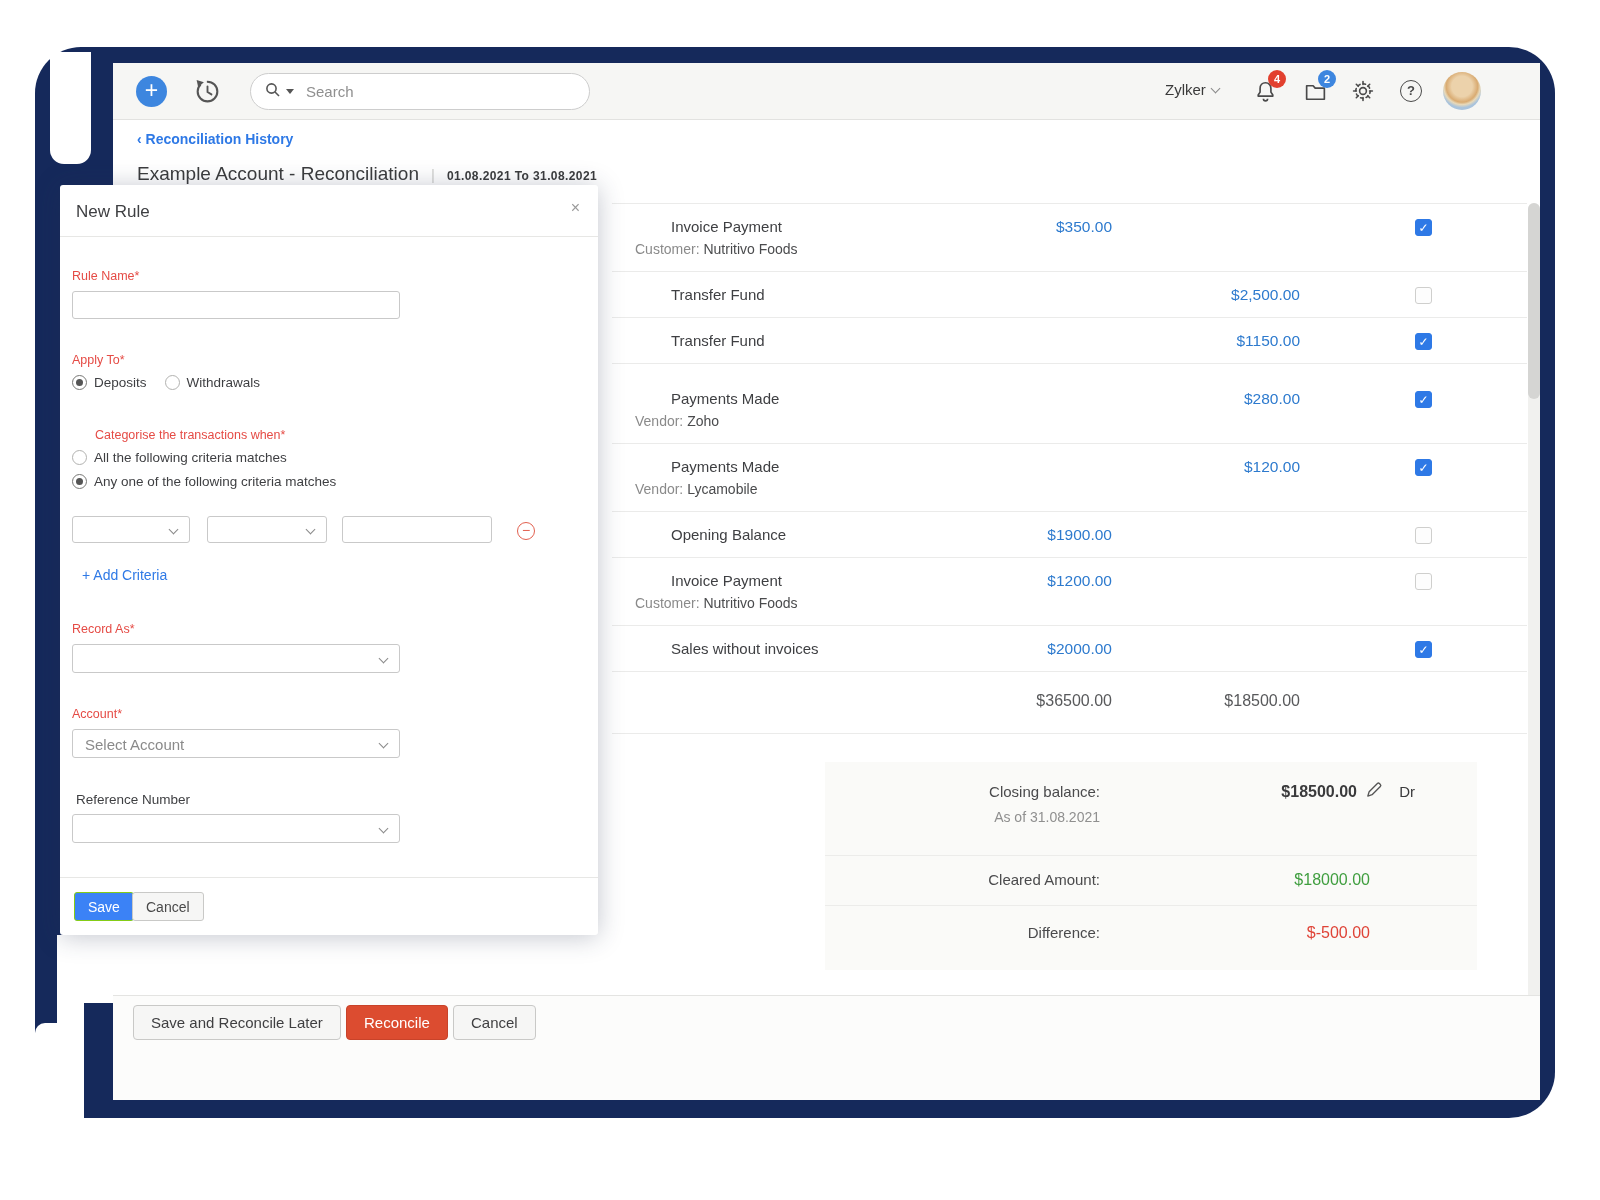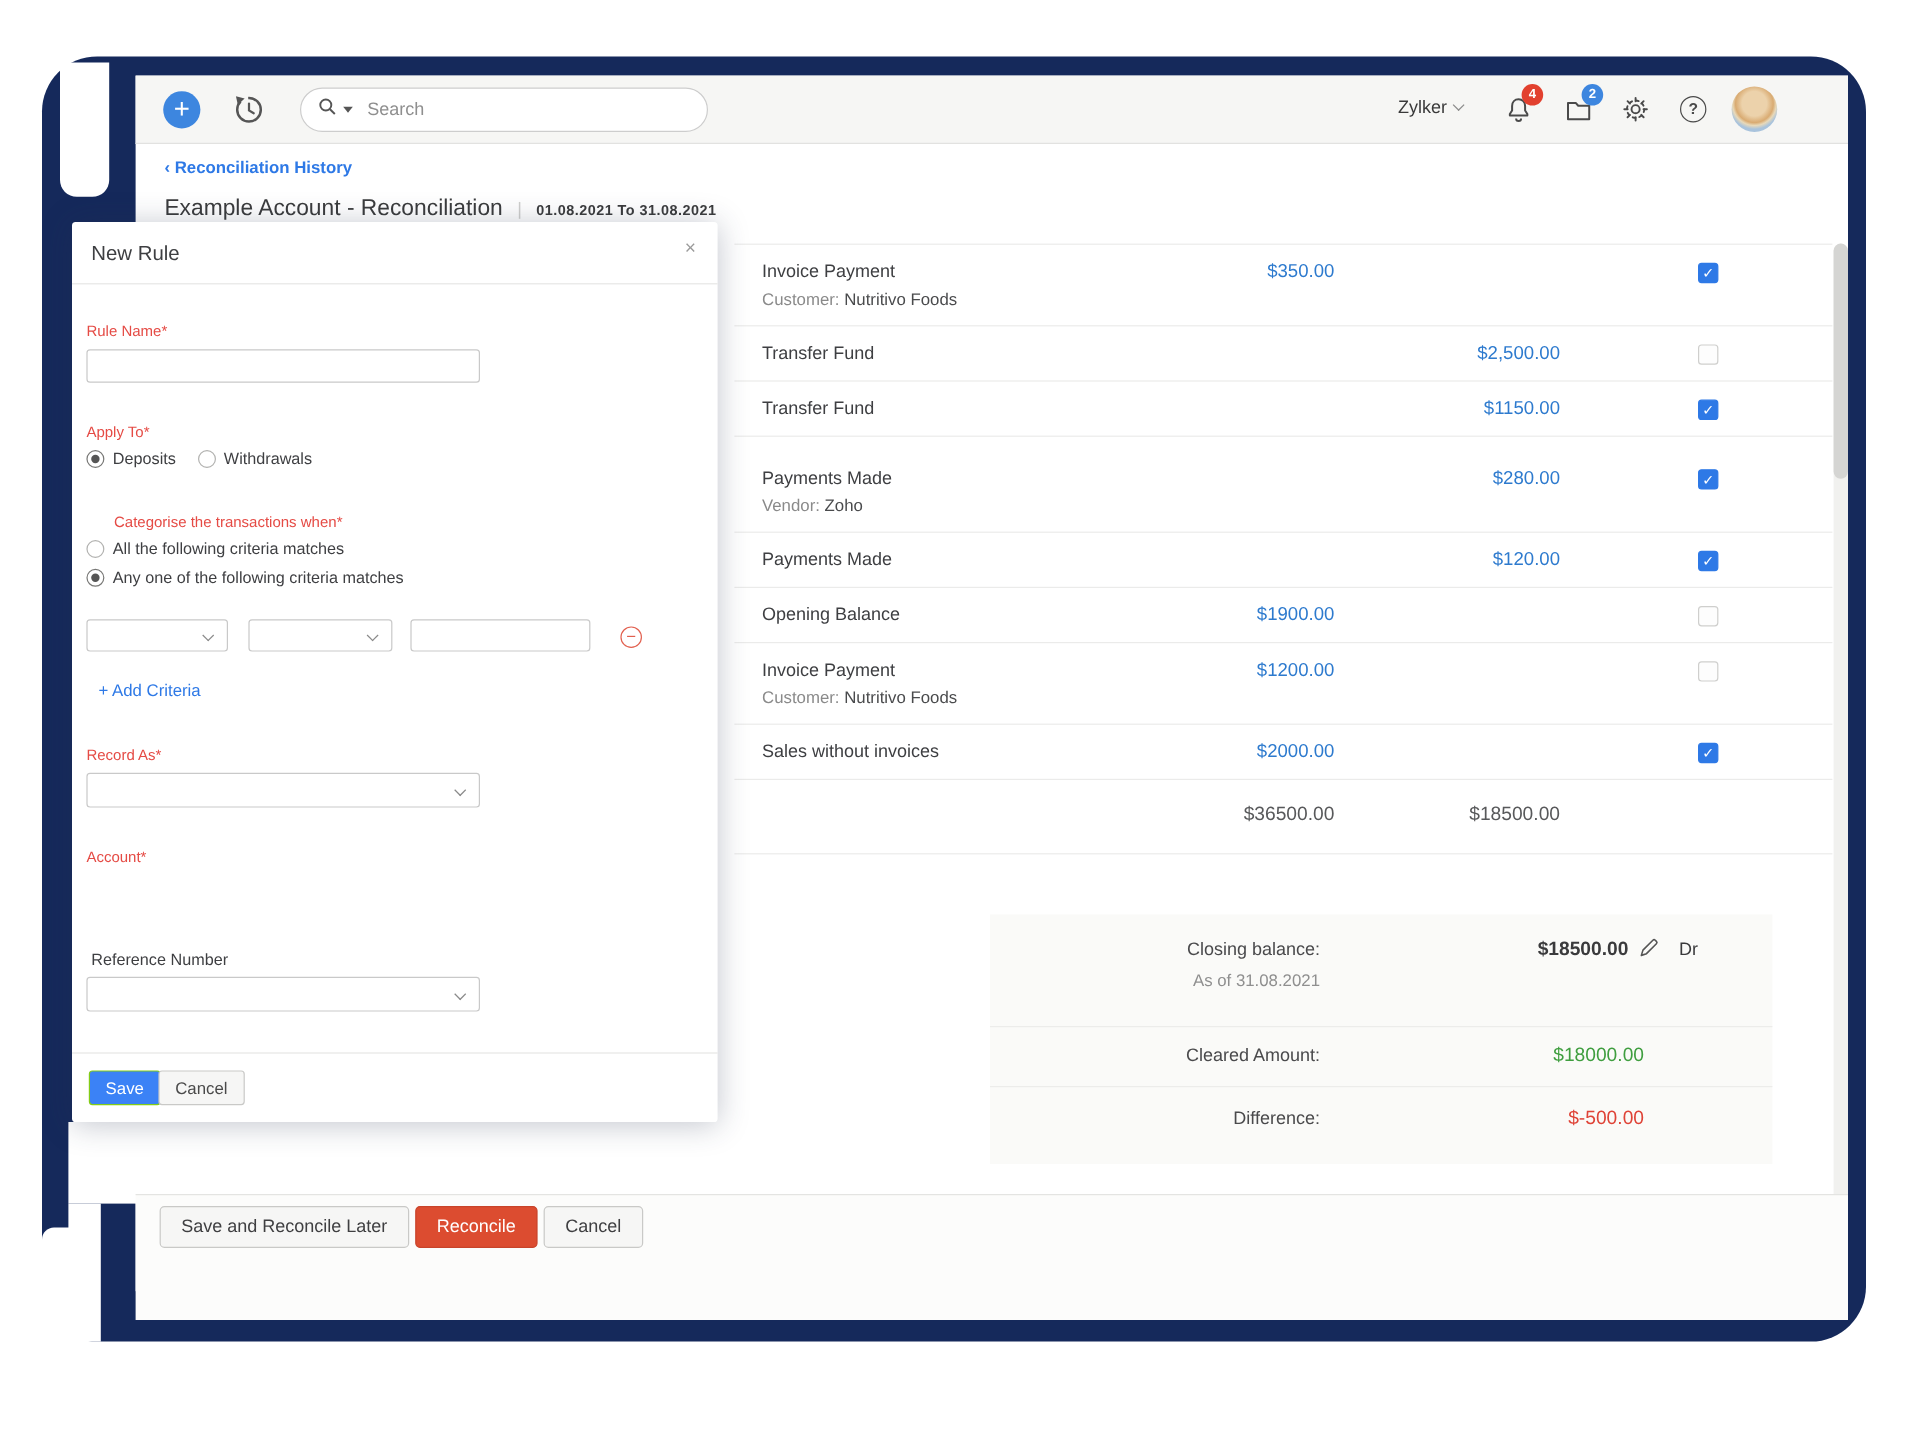--- a/index.html
+++ b/index.html
@@ -44,21 +44,21 @@
   .title-row { position:absolute; left:24px; top:100px; display:flex; align-items:baseline; }
   .page-title { font-size:19px; color:#3b3c3d; font-weight:500; }
   .title-div { color:#cfcfcd; margin:0 12px; font-size:15px; }
   .date-range { font-size:12px; font-weight:bold; color:#3b3c3d; letter-spacing:.4px; }
 
   
   .table { position:absolute; left:499px; top:140px; width:915px; }
   #rows { border-top:1px solid #ebebea; }
   .trow { position:relative; border-bottom:1px solid #ebebea; padding:14px 0 14px 23px; }
   .trow.gap { margin-bottom:12px; }
-  .tlabel { font-size:15px; color:#3e3f42; font-weight:500; }
+  .tlabel { font-size:15px; color:#3e3f42; font-weight:500;margin-left:36px; }
   .tsub { margin-top:6px; font-size:14px; }
   .tsub .p { color:#8a8a8a; } .tsub .v { color:#4a4b4d; font-weight:500; }
   .tamt { position:absolute; top:14px; color:#2d7ace; font-size:15.5px; }
   .tamt.c1 { right:415px; } .tamt.c2 { right:227px; }
   .tcheck { position:absolute; right:95px; top:15px; width:17px; height:17px; border-radius:3px;
     border:1px solid #cfcfcd; background:#fdfdfd; color:#fff; font-size:12px; line-height:16px; text-align:center; }
   .tcheck.on { background:#2e79e6; border-color:#2e79e6; }
   .totrow { position:relative; height:62px; border-bottom:1px solid #ebebea; }
   .totrow span { position:absolute; top:20px; font-size:16px; color:#58595b; font-weight:500; }
   .tot1 { right:415px; } .tot2 { right:227px; }
@@ -209,20 +209,21 @@
           <div class="tcheck on">✓</div>
         </div>
         <div class="trow">
           <div class="tlabel">Payments Made</div>
           <div class="tsub"><span class="p">Vendor: </span><span class="v">Zoho</span></div>
           <div class="tamt c2">$280.00</div>
           <div class="tcheck on">✓</div>
         </div>
         <div class="trow">
           <div class="tlabel">Payments Made</div>
+          <div class="tsub"><span class="p">Vendor: </span><span class="v">Lycamobile</span></div>
           <div class="tamt c2">$120.00</div>
           <div class="tcheck on">✓</div>
         </div>
         <div class="trow">
           <div class="tlabel">Opening Balance</div>
           <div class="tamt c1">$1900.00</div>
           <div class="tcheck"></div>
         </div>
         <div class="trow">
           <div class="tlabel">Invoice Payment</div>
@@ -318,20 +319,24 @@
   <div class="minus">−</div>
 
   <span class="addcrit">+ Add Criteria</span>
 
   <span class="rlabel" style="top:437px;">Record As*</span>
   <div class="mselect" style="left:12px; top:459px; width:328px;">
       <span class="chev"></span>
     </div>
 
   <span class="rlabel" style="top:522px;">Account*</span>
+  <div class="mselect" style="left:12px; top:544px; width:328px;">
+    <span class="sel-ph">Select Account</span>
+    <span class="chev"></span>
+  </div>
 
   <span class="dlabel" style="top:607px;">Reference Number</span>
   <div class="mselect" style="left:12px; top:629px; width:328px;">
       <span class="chev"></span>
     </div>
 
   <div class="m-foot">
     <div class="mbtn red">Save</div>
     <div class="mbtn light">Cancel</div>
   </div>

